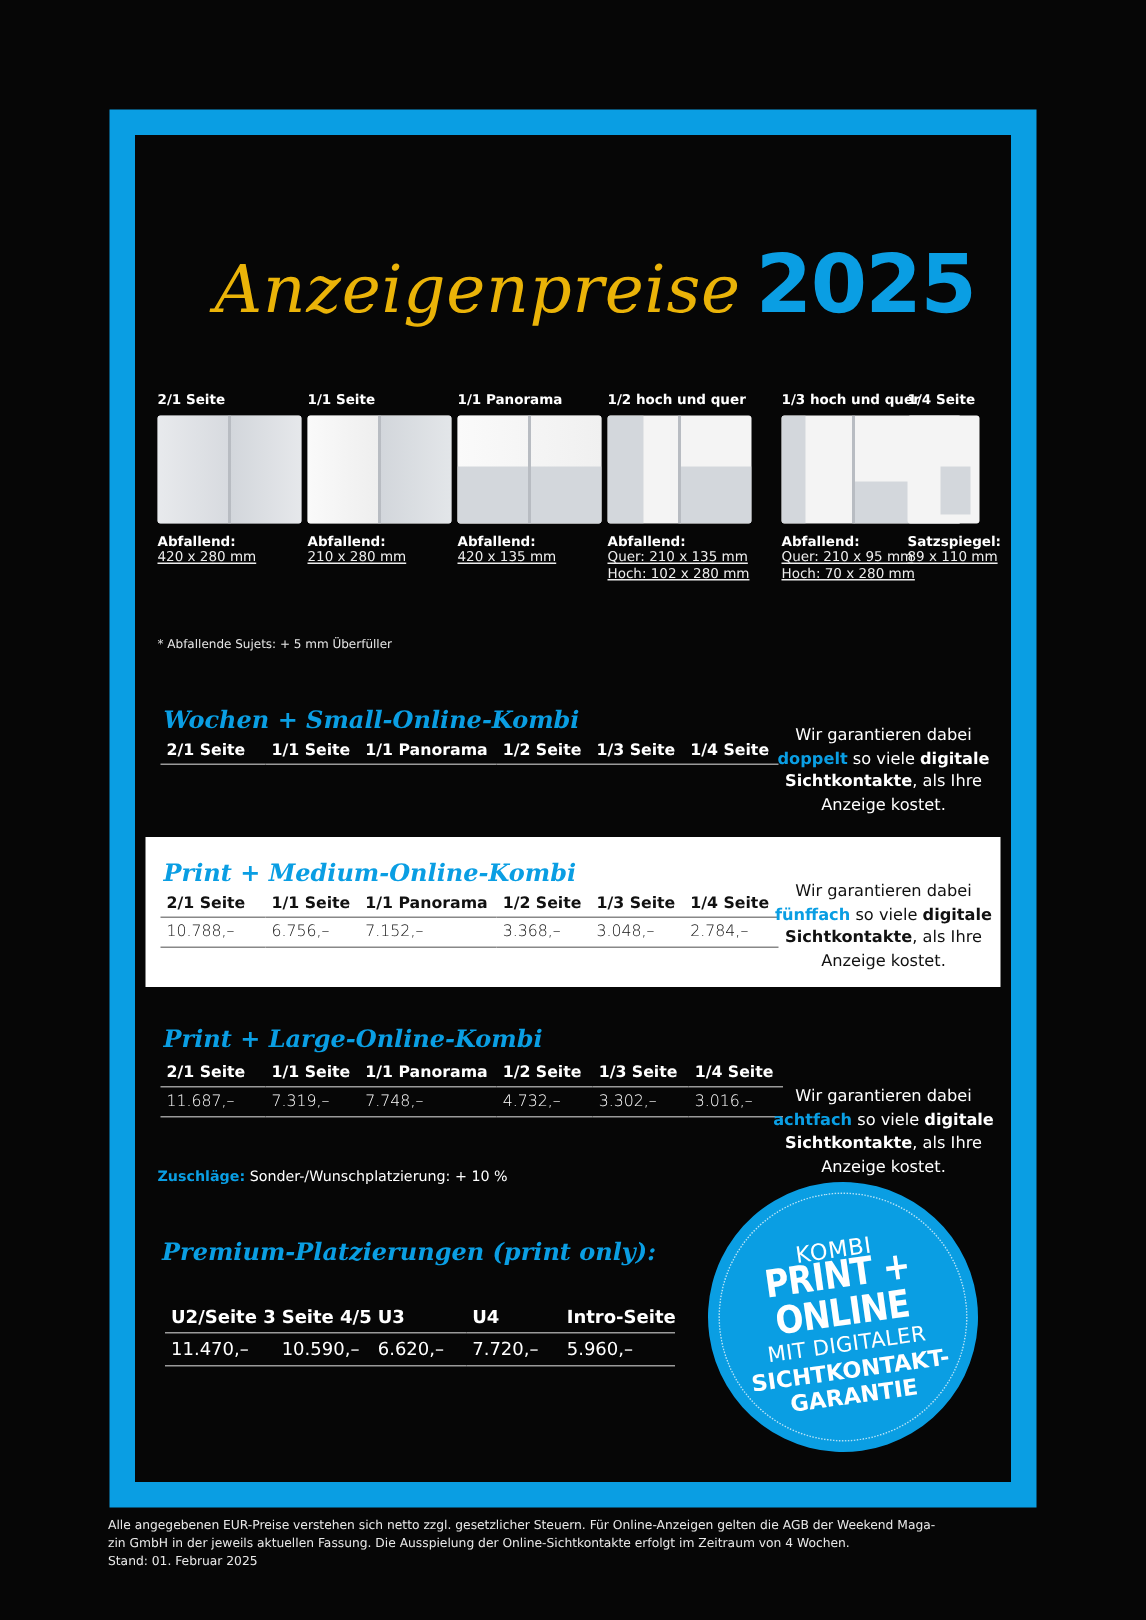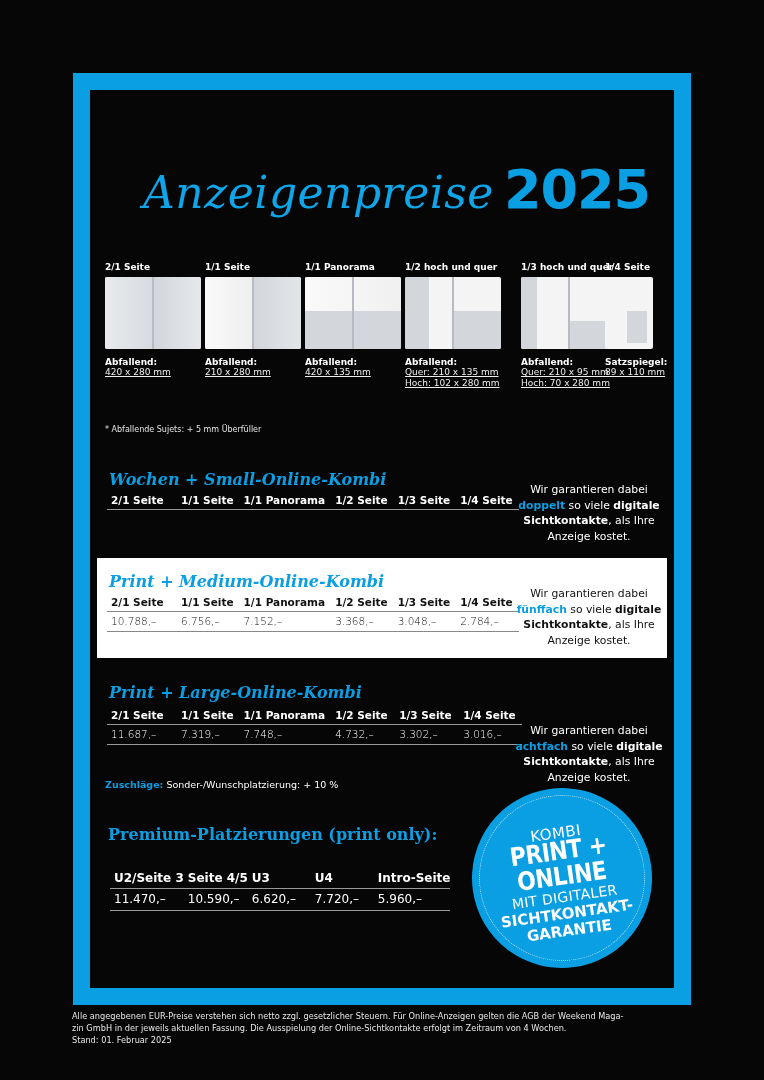--- a/index.html
+++ b/index.html
@@ -2,21 +2,21 @@
 <html><head>
 <meta charset="utf-8">
 <style>
   * { box-sizing: border-box; margin: 0; padding: 0; }
   html, body { width: 764px; height: 1080px; background: #060606; overflow: hidden; }
   body { position: relative; font-family: "DejaVu Sans", "Liberation Sans", sans-serif; color: #fff; }
   .frame { position: absolute; left: 73px; top: 73px; width: 618px; height: 932px; background: #0a9ee3; }
   .frame-inner { position: absolute; left: 17px; top: 17px; right: 17px; bottom: 17px; background: #060606; }
 
   .title { position: absolute; left: 143px; top: 158px; white-space: nowrap; }
-  .title .script { font-family: "DejaVu Serif", "Liberation Serif", serif; font-style: italic; font-size: 44px; color: #0ea5e9; letter-spacing: 0.5px; vertical-align: baseline; font-weight: 300;}
+  .title .script { font-family: "DejaVu Serif", "Liberation Serif", serif; font-style: italic; font-size: 44px; color: #eab308; letter-spacing: 0.5px; vertical-align: baseline; font-weight: 300;}
   .title .year { font-family: "DejaVu Sans", sans-serif; font-weight: bold; font-size: 54px; color: #0a9ee3; margin-left: 10px; letter-spacing: -1px; }
 
   .formats { position: absolute; left: 105px; top: 262px; width: 560px; height: 130px; }
   .fmt { position: absolute; top: 0; }
   .fmt .label { font-size: 9px; font-weight: bold; white-space: nowrap; color: #fff; }
   .fmt .thumb { position: relative; margin-top: 5px; height: 72px; background: #f4f4f4; border-radius: 2px; overflow: hidden; }
   .fmt .thumb .page { position: absolute; top: 0; bottom: 0; }
   .fmt .thumb .fold { position: absolute; top: 0; bottom: 0; width: 2px; background: #b8bcc2; }
   .fmt .thumb .fill { position: absolute; background: #d3d7dc; }
   .fmt .size-head { margin-top: 8px; font-size: 9px; font-weight: bold; }
@@ -34,21 +34,21 @@
   .guarantee b { font-weight: bold; }
 
   .k-small { top: 470px; height: 80px; color: #fff; }
   .k-medium { top: 558px; height: 100px; background: #fff; color: #111; }
   .k-medium .ptable th, .k-medium .ptable td { color: #111; border-bottom-color: #888; }
   .k-large { top: 683px; height: 80px; color: #fff; }
 
   .surcharge { position: absolute; left: 105px; top: 779px; font-size: 9.5px; white-space: nowrap; }
   .surcharge .key { color: #0a9ee3; font-weight: bold; }
 
-  .premium-title { position: absolute; left: 108px; top: 825px; font-family: "DejaVu Serif", "Liberation Serif", serif; font-weight: bold; font-size: 16px; color: #0a9ee3; white-space: nowrap; }
+  .premium-title { position: absolute; left: 108px; top: 825px; font-family: "DejaVu Serif", "Liberation Serif", serif; font-style: italic; font-weight: bold; font-size: 16px; color: #0a9ee3; white-space: nowrap; }
   .premium-table { position: absolute; left: 110px; top: 869px; border-collapse: collapse; font-size: 12px; }
   .premium-table th { text-align: left; font-weight: bold; padding: 2px 0 3px 4px; border-bottom: 1px solid #9a9a9a; white-space: nowrap; }
   .premium-table td { text-align: left; padding: 3px 0 4px 4px; border-bottom: 1px solid #9a9a9a; white-space: nowrap; }
 
   .badge { position: absolute; left: 472px; top: 788px; width: 180px; height: 180px; border-radius: 50%; background: #0a9ee3; transform: rotate(-8deg); }
   .badge .ring { position: absolute; left: 7px; top: 7px; right: 7px; bottom: 7px; border-radius: 50%; border: 1px dotted rgba(255,255,255,0.7); }
   .badge .txt { position: absolute; left: 0; right: 0; top: 38px; text-align: center; color: #fff; line-height: 1; }
   .badge .l1 { font-size: 15px; font-weight: normal; letter-spacing: 0.5px; }
   .badge .l2 { font-size: 22px; font-weight: bold; letter-spacing: -0.5px; margin-top: 1px; transform: scaleY(1.15);}
   .badge .l3 { font-size: 14px; font-weight: normal; margin-top: 4px; letter-spacing: 0.3px; }

